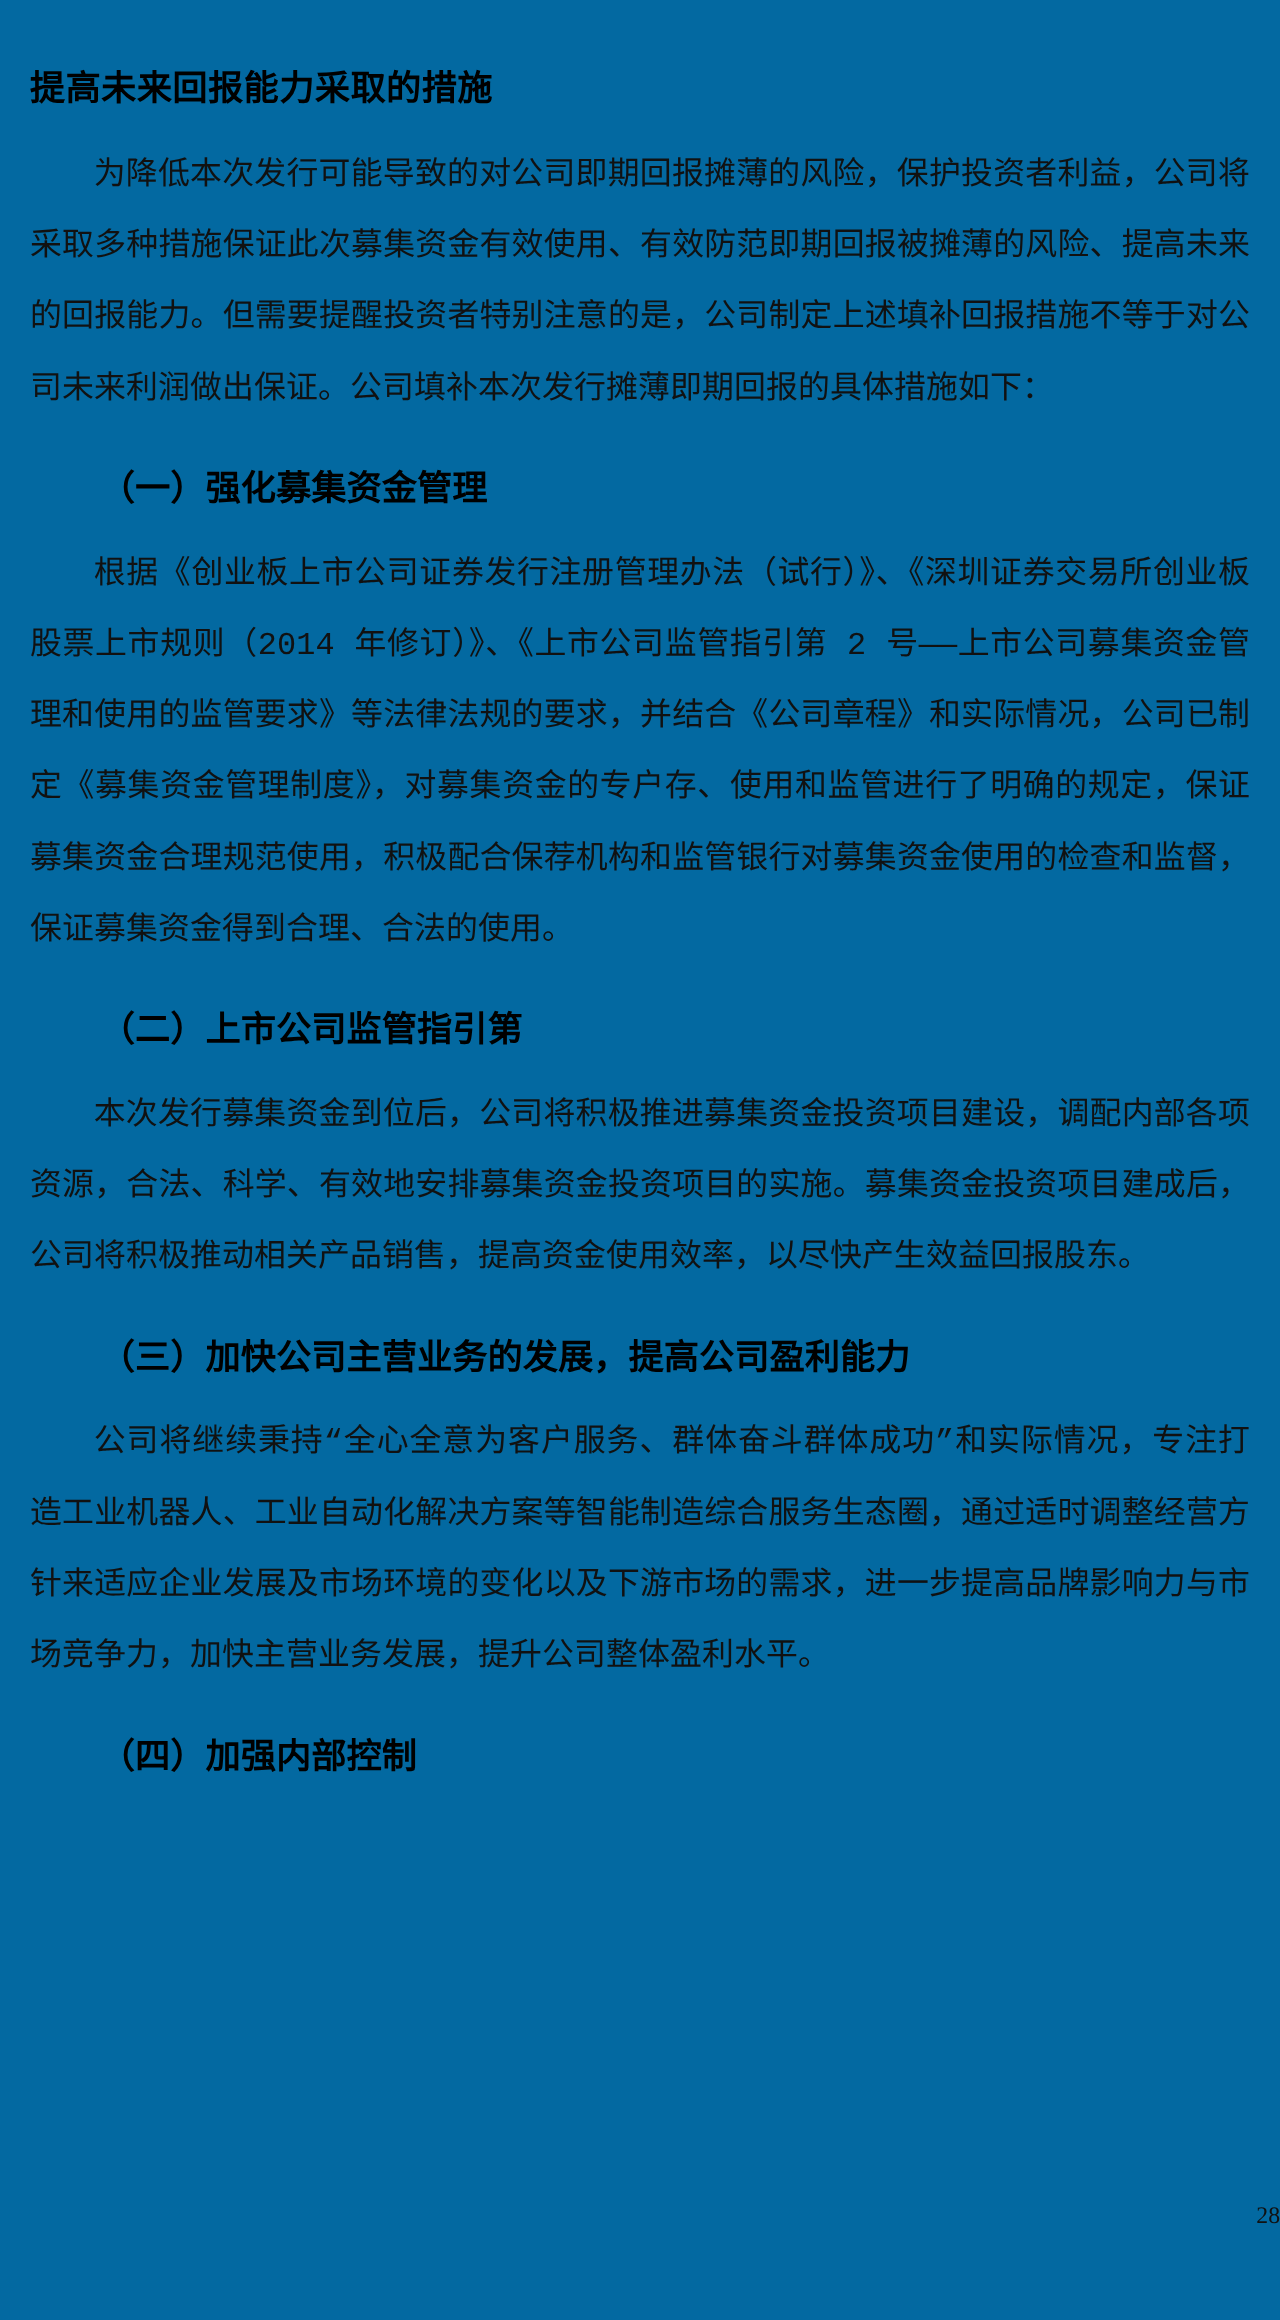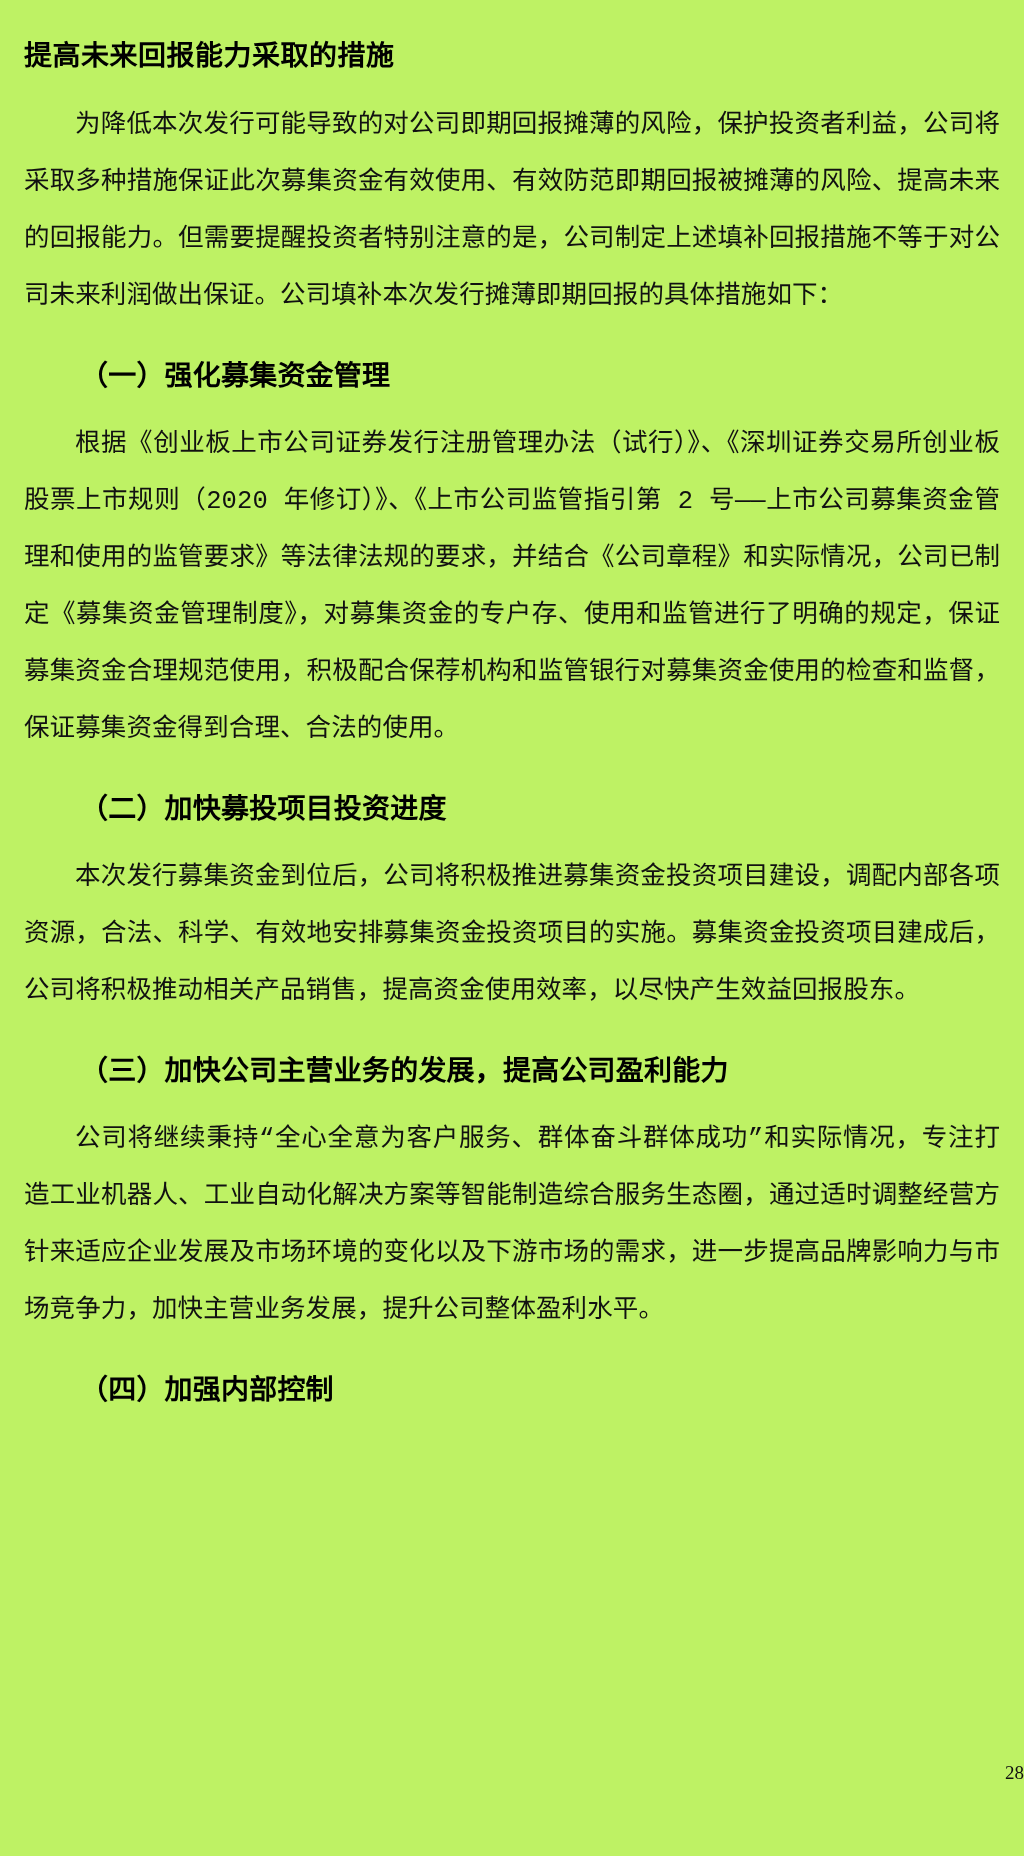--- a/index.html
+++ b/index.html
@@ -10,23 +10,23 @@
   }
   body {
     font-family: "Liberation Serif", "DejaVu Serif", serif;
     color: #0a0a0a;
   }
   .page {
     position: relative;
     width: 1024px;
     height: 1856px;
     margin: 0 auto;
-    background: #bef264;
+    background: #0369a1;
     box-sizing: border-box;
-    padding: 30px 22px 0 22px;
+    padding: 45px 22px 0 22px;
     overflow: hidden;
   }
   .doc-title {
     font-family: "DejaVu Sans", "Liberation Sans", sans-serif;
     font-weight: bold;
     font-size: 28px;
     line-height: 1.25;
     letter-spacing: 0.5px;
     margin: 8px 0 0 0;
     padding-left: 2px;
@@ -79,23 +79,23 @@
 <body>
 
 <div class="page">
 
   <h1 class="doc-title">提高未来回报能力采取的措施</h1>
 
   <p class="body-para para-gap-first">为降低本次发行可能导致的对公司即期回报摊薄的风险，保护投资者利益，公司将采取多种措施保证此次募集资金有效使用、有效防范即期回报被摊薄的风险、提高未来的回报能力。但需要提醒投资者特别注意的是，公司制定上述填补回报措施不等于对公司未来利润做出保证。公司填补本次发行摊薄即期回报的具体措施如下：</p>
 
   <h2 class="sub-heading heading-gap">（一）强化募集资金管理</h2>
 
-  <p class="body-para para-after-heading">根据《创业板上市公司证券发行注册管理办法（试行）》、《深圳证券交易所创业板股票上市规则（2020 年修订）》、《上市公司监管指引第 2 号——上市公司募集资金管理和使用的监管要求》等法律法规的要求，并结合《公司章程》和实际情况，公司已制定《募集资金管理制度》，对募集资金的专户存、使用和监管进行了明确的规定，保证募集资金合理规范使用，积极配合保荐机构和监管银行对募集资金使用的检查和监督，保证募集资金得到合理、合法的使用。</p>
+  <p class="body-para para-after-heading">根据《创业板上市公司证券发行注册管理办法（试行）》、《深圳证券交易所创业板股票上市规则（2014 年修订）》、《上市公司监管指引第 2 号——上市公司募集资金管理和使用的监管要求》等法律法规的要求，并结合《公司章程》和实际情况，公司已制定《募集资金管理制度》，对募集资金的专户存、使用和监管进行了明确的规定，保证募集资金合理规范使用，积极配合保荐机构和监管银行对募集资金使用的检查和监督，保证募集资金得到合理、合法的使用。</p>
 
-  <h2 class="sub-heading heading-gap">（二）加快募投项目投资进度</h2>
+  <h2 class="sub-heading heading-gap">（二）上市公司监管指引第</h2>
 
   <p class="body-para para-after-heading">本次发行募集资金到位后，公司将积极推进募集资金投资项目建设，调配内部各项资源，合法、科学、有效地安排募集资金投资项目的实施。募集资金投资项目建成后，公司将积极推动相关产品销售，提高资金使用效率，以尽快产生效益回报股东。</p>
 
   <h2 class="sub-heading heading-gap">（三）加快公司主营业务的发展，提高公司盈利能力</h2>
 
   <p class="body-para para-after-heading">公司将继续秉持“全心全意为客户服务、群体奋斗群体成功”和实际情况，专注打造工业机器人、工业自动化解决方案等智能制造综合服务生态圈，通过适时调整经营方针来适应企业发展及市场环境的变化以及下游市场的需求，进一步提高品牌影响力与市场竞争力，加快主营业务发展，提升公司整体盈利水平。</p>
 
   <h2 class="sub-heading heading-gap">（四）加强内部控制</h2>
 
 

